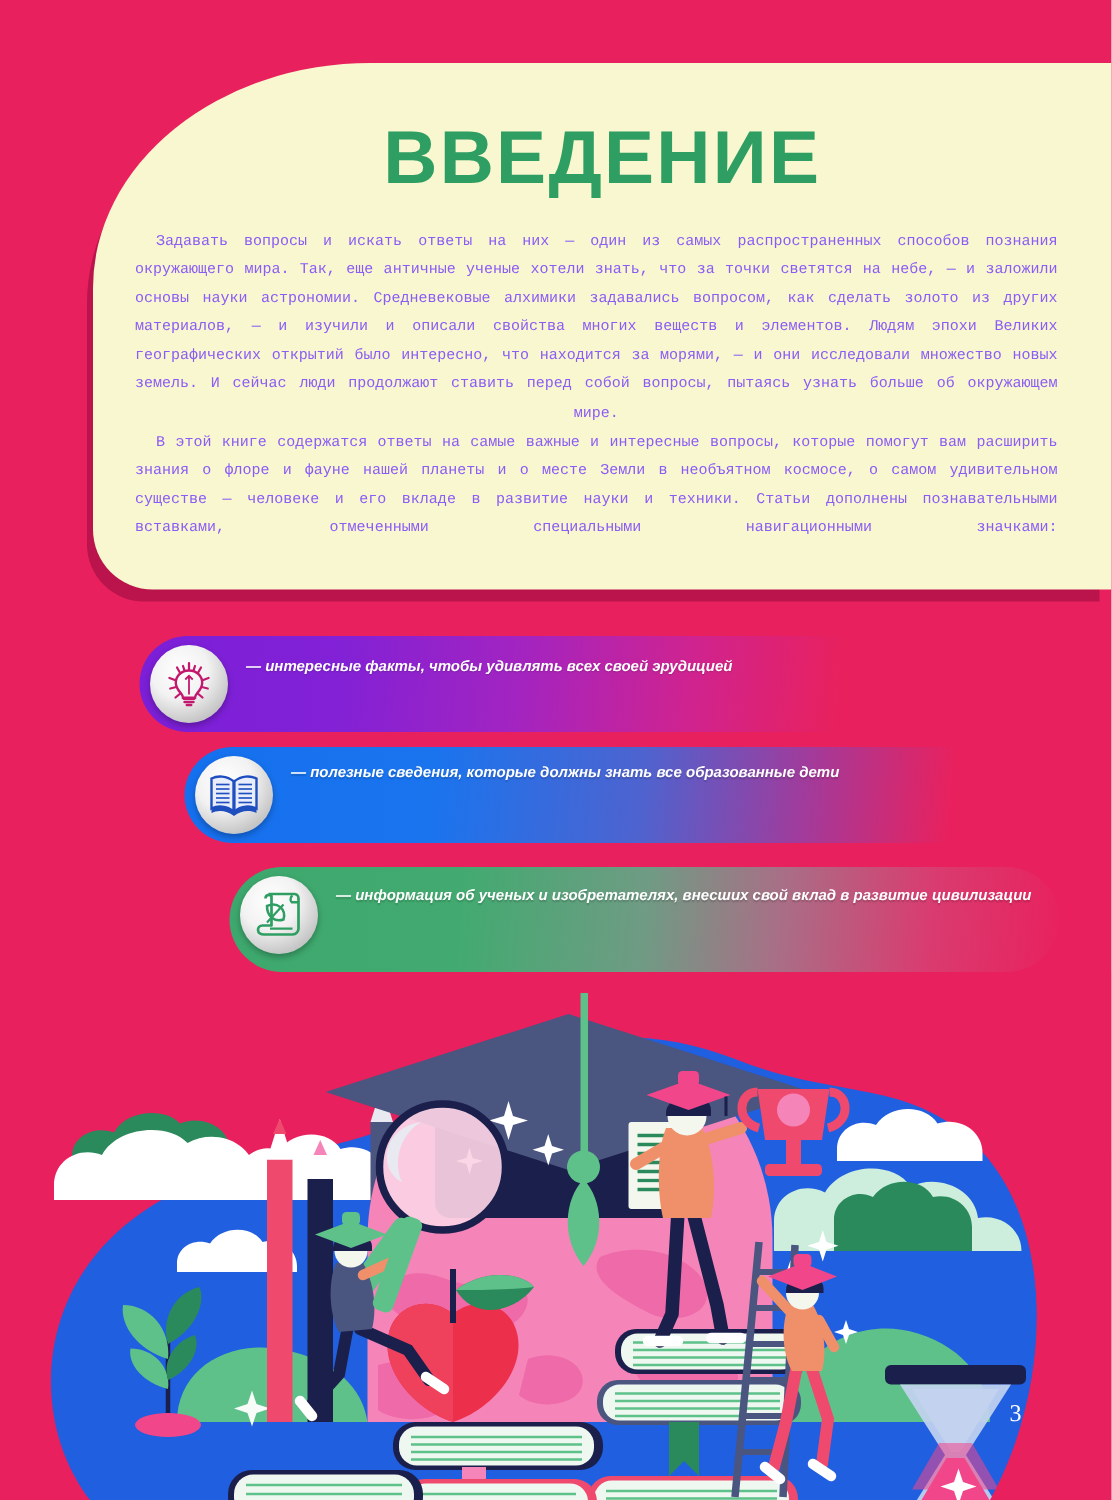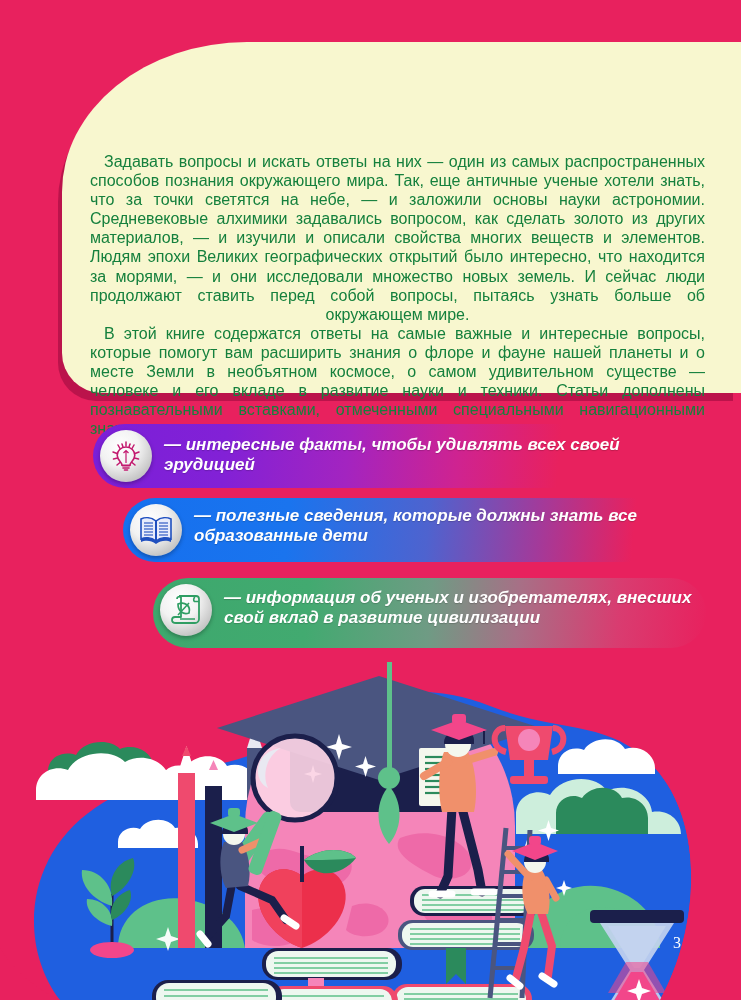--- a/index.html
+++ b/index.html
@@ -45,26 +45,26 @@
     letter-spacing: 1.5px;
     line-height: 1;
     font-family: "Liberation Sans", sans-serif;
   }
 
   #intro-body {
     position: absolute;
     left: 28px;
     right: 36px;
     top: 110px;
-    color: #15803d;
-    font-size: 16px;
+    color: #8b5cf6;
+    font-size: 10px;
     line-height: 19.1px;
     text-align: justify;
     text-align-last: center;
-    font-family: Liberation Sans, sans-serif;
+    font-family: Liberation Mono, monospace;
     hyphens: manual;
   }
   #intro-body p {
     margin: 0;
     text-indent: 14px;
     text-align: justify;
   }
   #intro-body p.last-par {
     text-align: justify;
   }
@@ -92,21 +92,21 @@
     background: radial-gradient(circle at 38% 32%, #ffffff 0%, #f2f2f2 40%, #c9c9c9 72%, #a8a8a8 100%);
     box-shadow: 0 2px 4px rgba(0,0,0,0.28);
     display: flex;
     align-items: center;
     justify-content: center;
   }
   .badge-text {
     color: #ffffff;
     font-style: italic;
     font-weight: bold;
-    font-size: 17px;
+    font-size: 10px;
     line-height: 20px;
     padding: 0 10px 0 12px;
     font-family: "Liberation Sans", sans-serif;
     text-shadow: 0 1px 1px rgba(0,0,0,0.18);
   }
 
   #badge-1 {
     left: 93px;
     top: 424px;
     width: 553px;
@@ -444,20 +444,21 @@
           <path d="M636 340 l3 -9 l3 9 l9 3 l-9 3 l-3 9 l-3 -9 l-9 -3 Z" fill="#ffffff"></path>
         </g>
 
         <path d="M660 352 C700 280 705 175 655 120 L741 120 L741 352 Z" fill="#e8215e"></path>
         <path d="M0 352 L0 300 C12 320 34 340 60 352 Z" fill="#e8215e"></path>
       </g>
     </svg>
   </div>
 
   <div id="intro-panel">
+    <div id="intro-title">ВВЕДЕНИЕ</div>
     <div id="intro-body">
       <p>Задавать вопросы и искать ответы на них — один из самых распространенных способов познания окружающего мира. Так, еще античные ученые хотели знать, что за точки светятся на небе, — и заложили основы науки астрономии. Средневековые алхимики задавались вопросом, как сделать золото из других материалов, — и изучили и описали свойства многих веществ и элементов. Людям эпохи Великих географических открытий было интересно, что находится за морями, — и они исследовали множество новых земель. И сейчас люди продолжают ставить перед собой вопросы, пытаясь узнать больше об окружающем мире.</p>
       <p class="last-par">В этой книге содержатся ответы на самые важные и интересные вопросы, которые помогут вам расширить знания о флоре и фауне нашей планеты и о месте Земли в необъятном космосе, о самом удивительном существе — человеке и его вкладе в развитие науки и техники. Статьи дополнены познавательными вставками, отмеченными специальными навигационными значками:</p>
     </div>
   </div>
 
   <div class="badge" id="badge-1">
     <div class="badge-icon-wrap">
       <svg width="34" height="34" viewBox="0 0 34 34">
         <g stroke="#c2186e" stroke-width="1.5" fill="none" stroke-linecap="round">

